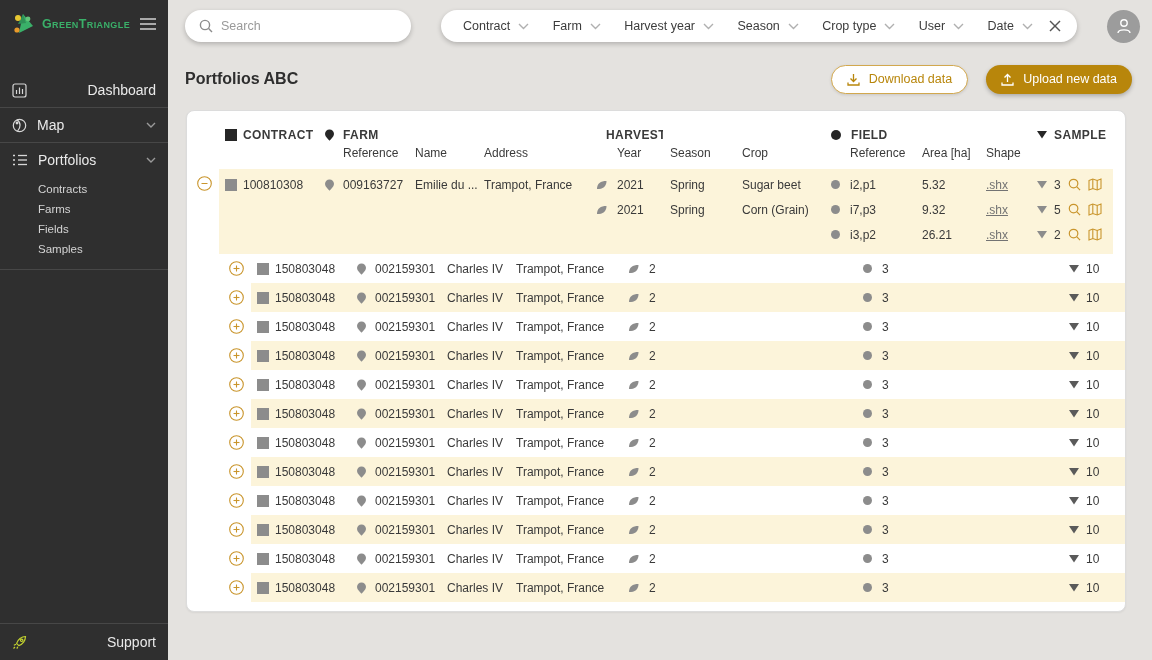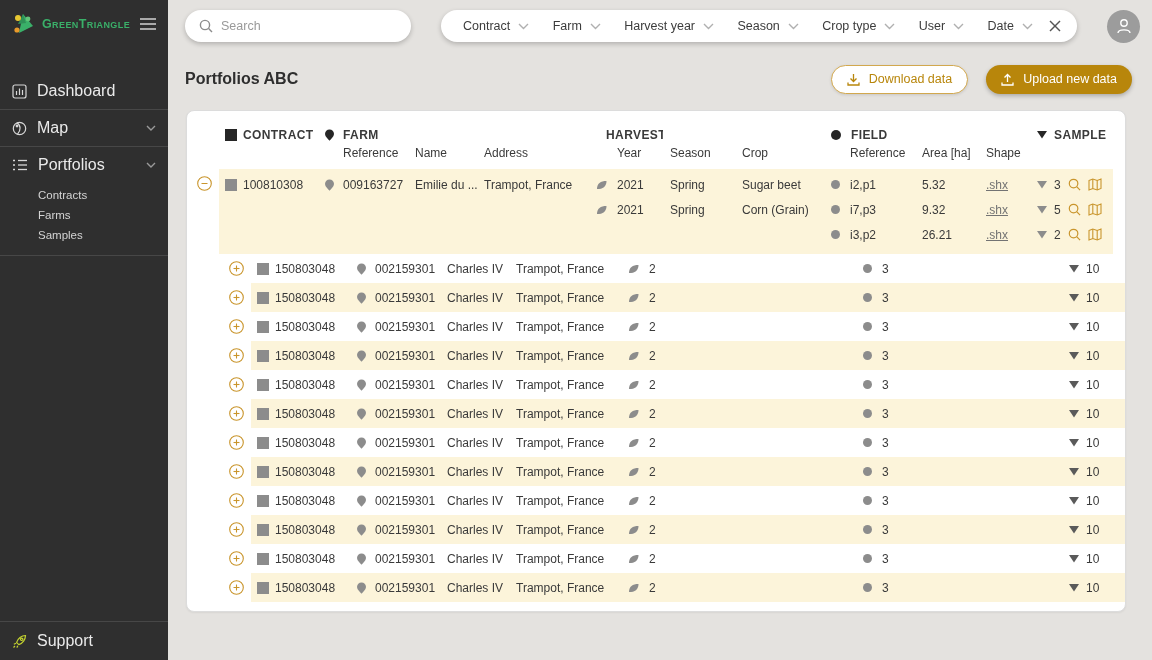--- a/index.html
+++ b/index.html
@@ -15,21 +15,21 @@
   .sidebar {
     width:168px; height:100%; background:var(--sidebar-bg,#2f2f2f);
     color:#ececec; flex:none; display:flex; flex-direction:column; position:relative;
   }
   .side-top { display:flex; align-items:center; padding:11px 12px 10px 10px; }
   .logo { display:flex; align-items:center; gap:6px; cursor:pointer; }
   .logo-text { color:var(--logo-green,#3ab069); font-weight:bold; font-size:12.5px; font-variant:small-caps; letter-spacing:.4px; }
   .hamburger { margin-left:auto; cursor:pointer; }
   .side-divider { border-top:1px solid #474747; margin:0; }
   nav { margin-top:26px; }
-  .nav-item { display:flex; align-items:center; gap:10px; padding:9px 12px; font-size:16px; color:#eaeaea; cursor:pointer; }
+  .nav-item { display:flex; align-items:center; gap:10px; padding:9px 12px; font-size:14px; color:#eaeaea; cursor:pointer;justify-content:space-between; }
   .nav-item .chev { margin-left:auto; }
   .subnav { padding:2px 0 10px 0; }
   .subnav-item { padding:4px 12px 4px 38px; font-size:11.5px; color:#d4d4d4; cursor:pointer; }
   .side-bottom { margin-top:auto; }
   .side-bottom .nav-item { padding:10px 12px; }
 
   
   .main { flex:1; display:flex; flex-direction:column; min-width:0; }
 
   .topbar { display:flex; align-items:center; height:52px; padding:0 20px 0 17px; gap:30px; flex:none; }
@@ -174,20 +174,21 @@
         <span class="chev">
           <svg width="10" height="6" viewBox="0 0 10 6" fill="none" stroke="#9a9a9a" stroke-width="1.4">
               <path d="M1 1 L5 5 L9 1"></path>
             </svg>
         </span>
       </div>
       <div class="subnav">
 
       <div class="subnav-item even"><span>Contracts</span></div>
           <div class="subnav-item odd"><span>Farms</span></div>
+          <div class="subnav-item even"><span>Fields</span></div>
           <div class="subnav-item odd"><span>Samples</span></div>
         </div>
       <div class="side-divider"></div>
     </nav>
 
     <div class="side-bottom">
       <div class="side-divider"></div>
       <div class="nav-item">
         <span>
           <svg width="15" height="15" viewBox="0 0 15 15" fill="none" stroke="#c3d230" stroke-width="1.2">

